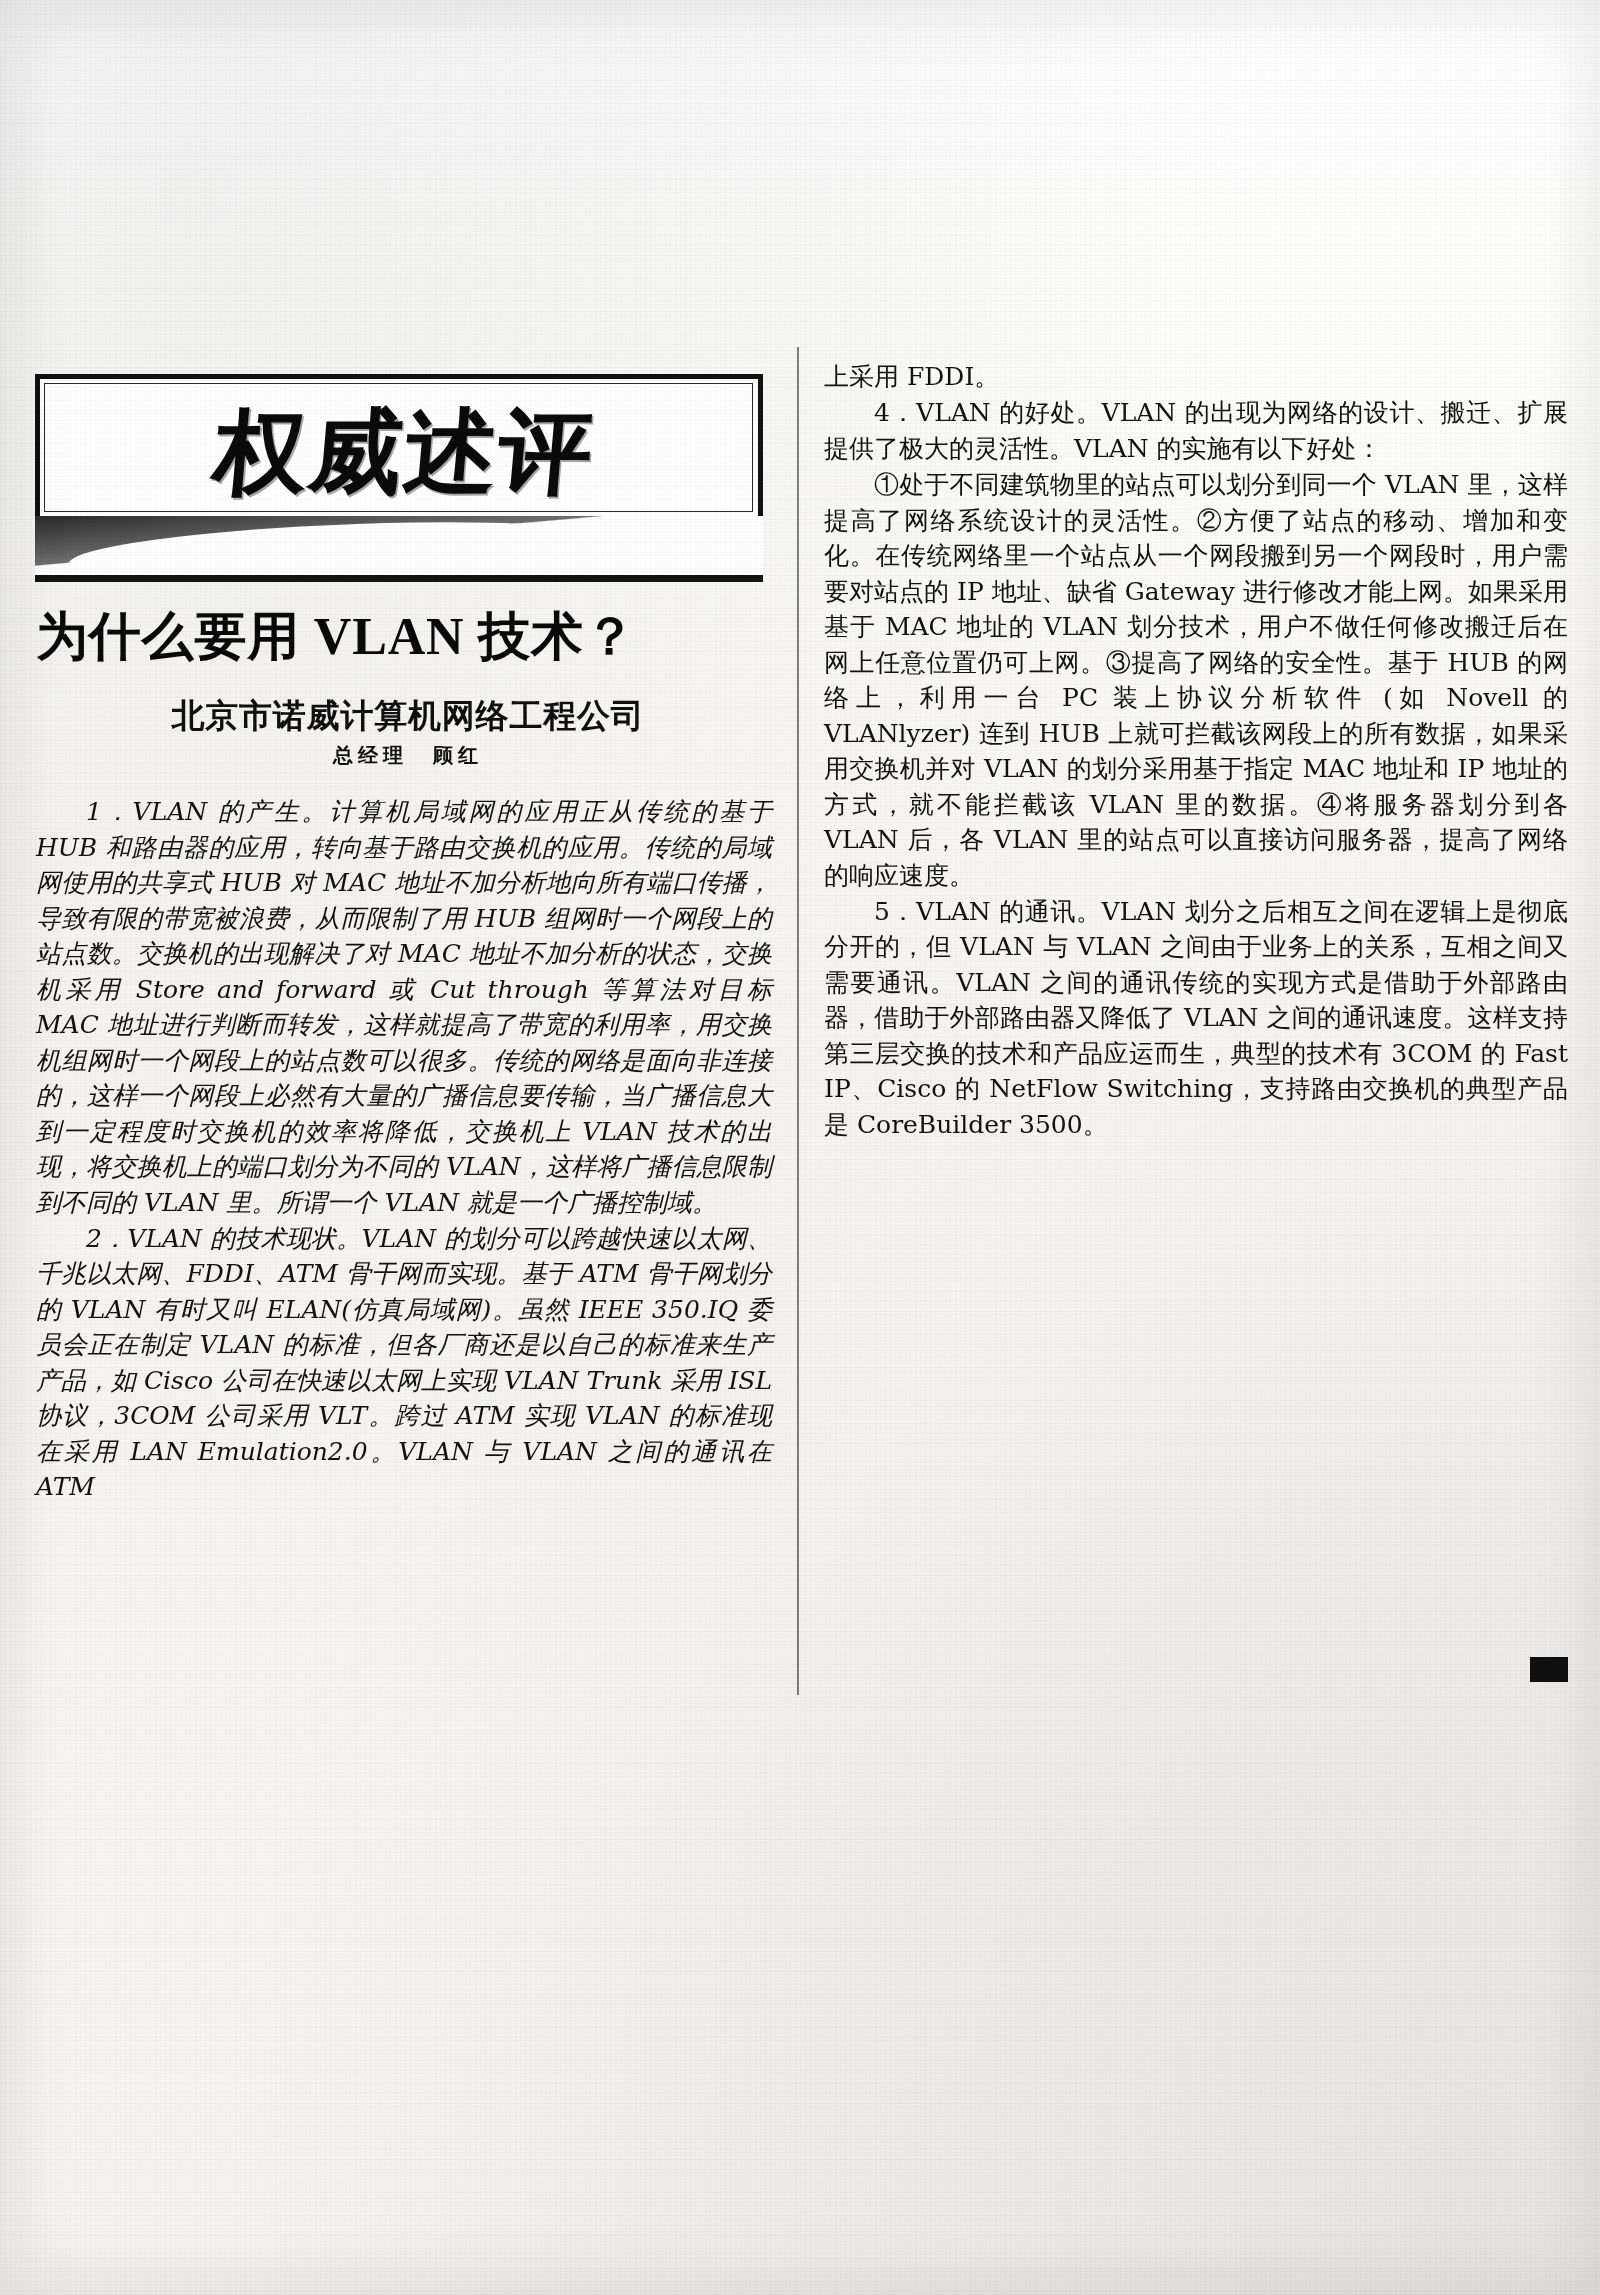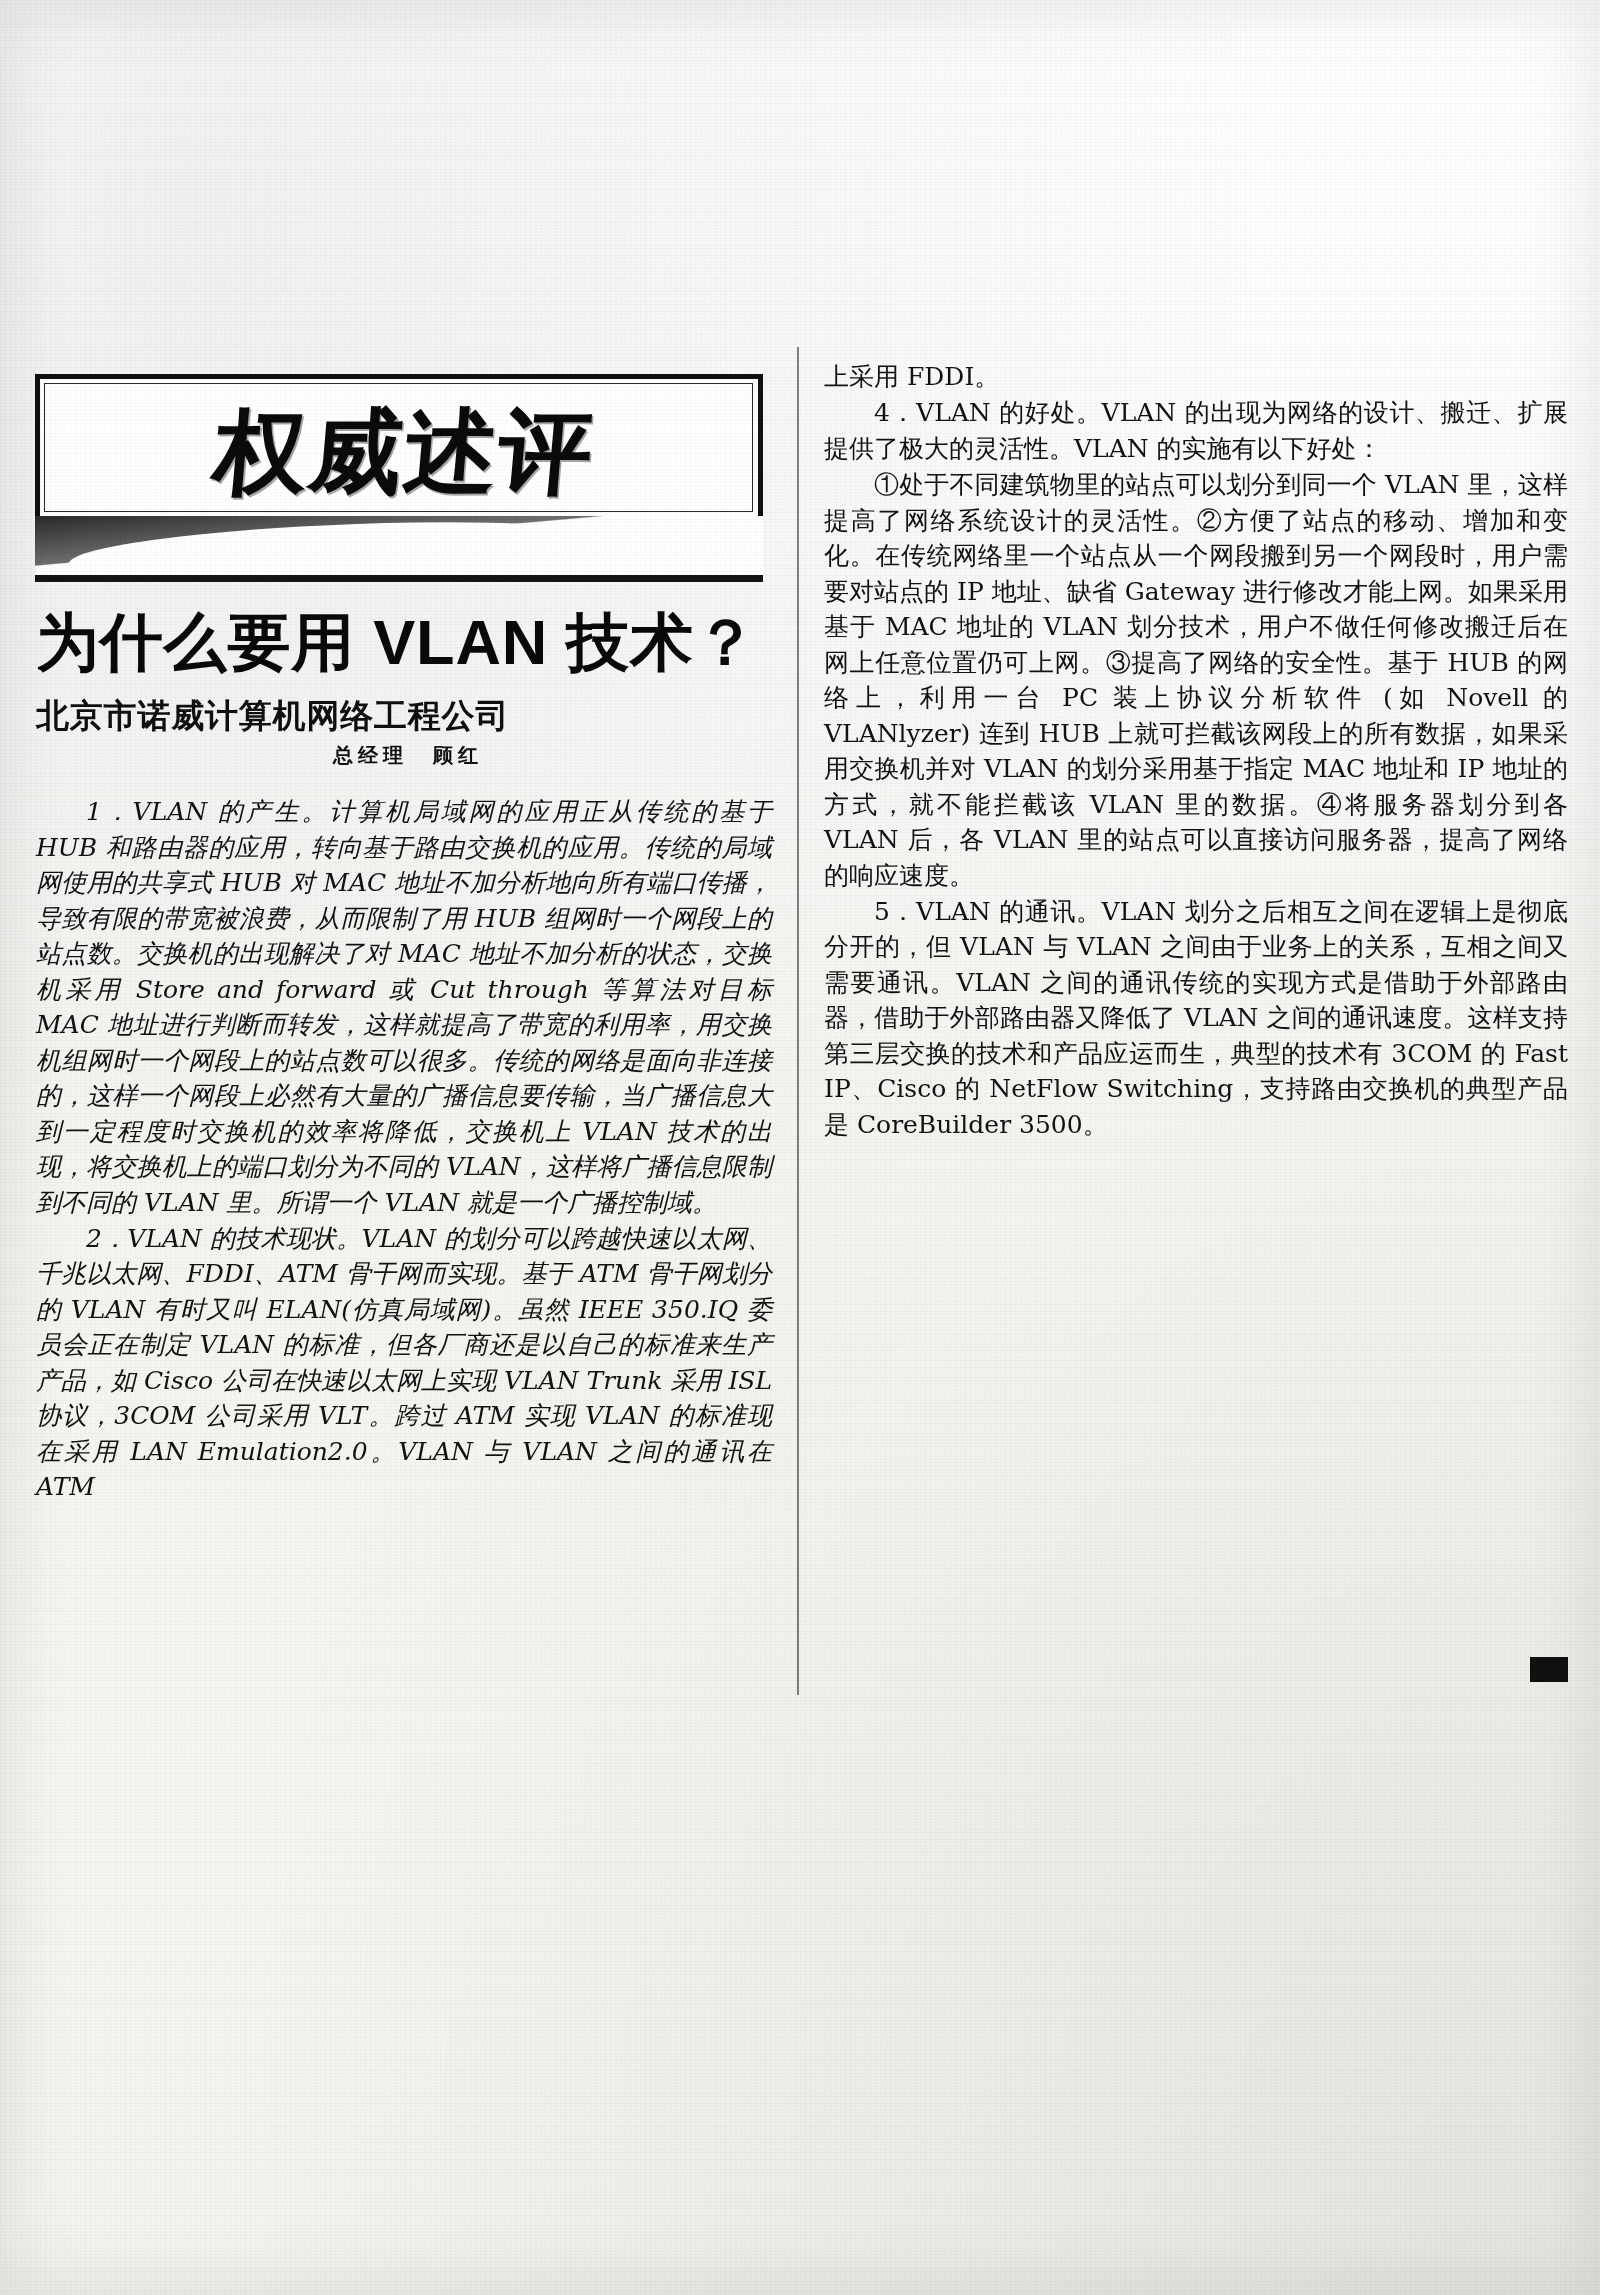--- a/index.html
+++ b/index.html
@@ -107,33 +107,33 @@
     border-radius: 50% 50% 0 0 / 100% 100% 0 0;
     transform: rotate(-2deg);
   }
 
   
   #headline {
     position: absolute;
     left: 18px;
     top: 294px;
     width: 744px;
-    font-family: Liberation Sans, sans-serif;
-    font-weight: bold;
-    font-size: 63px;
+    font-family: Liberation Serif, serif;
+    font-weight: bold;
+    font-size: 52px;
     line-height: 1.1;
     color: #0a0a0a;
     letter-spacing: 0.8px;
   }
   #byline-org {
     position: absolute;
     left: 18px;
     top: 380px;
     width: 744px;
-    text-align: left;
+    text-align: center;
     font-family: "DejaVu Serif", serif;
     font-weight: bold;
     font-size: 33px;
     color: #101010;
     letter-spacing: 0.8px;
   }
   #byline-person {
     position: absolute;
     left: 18px;
     top: 428px;

